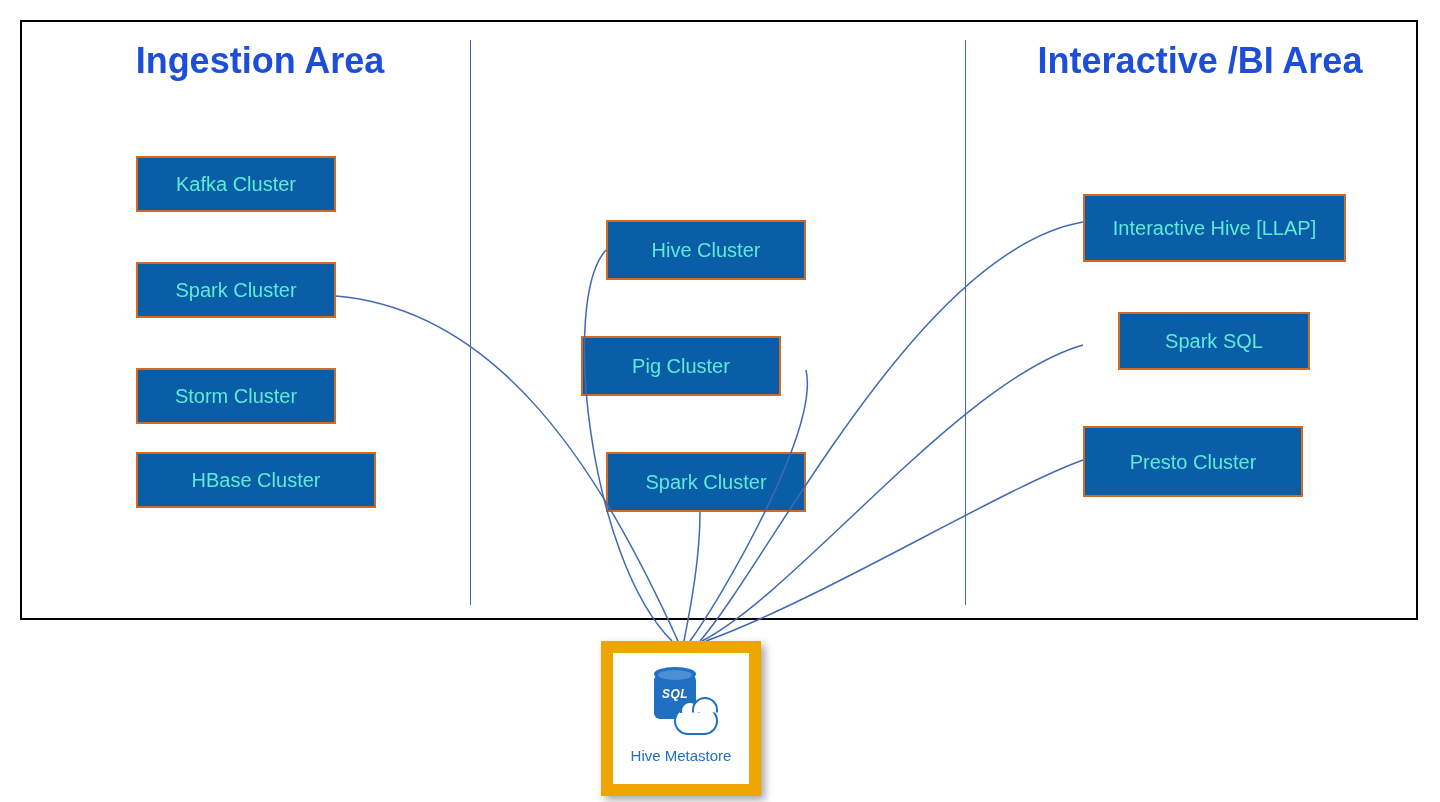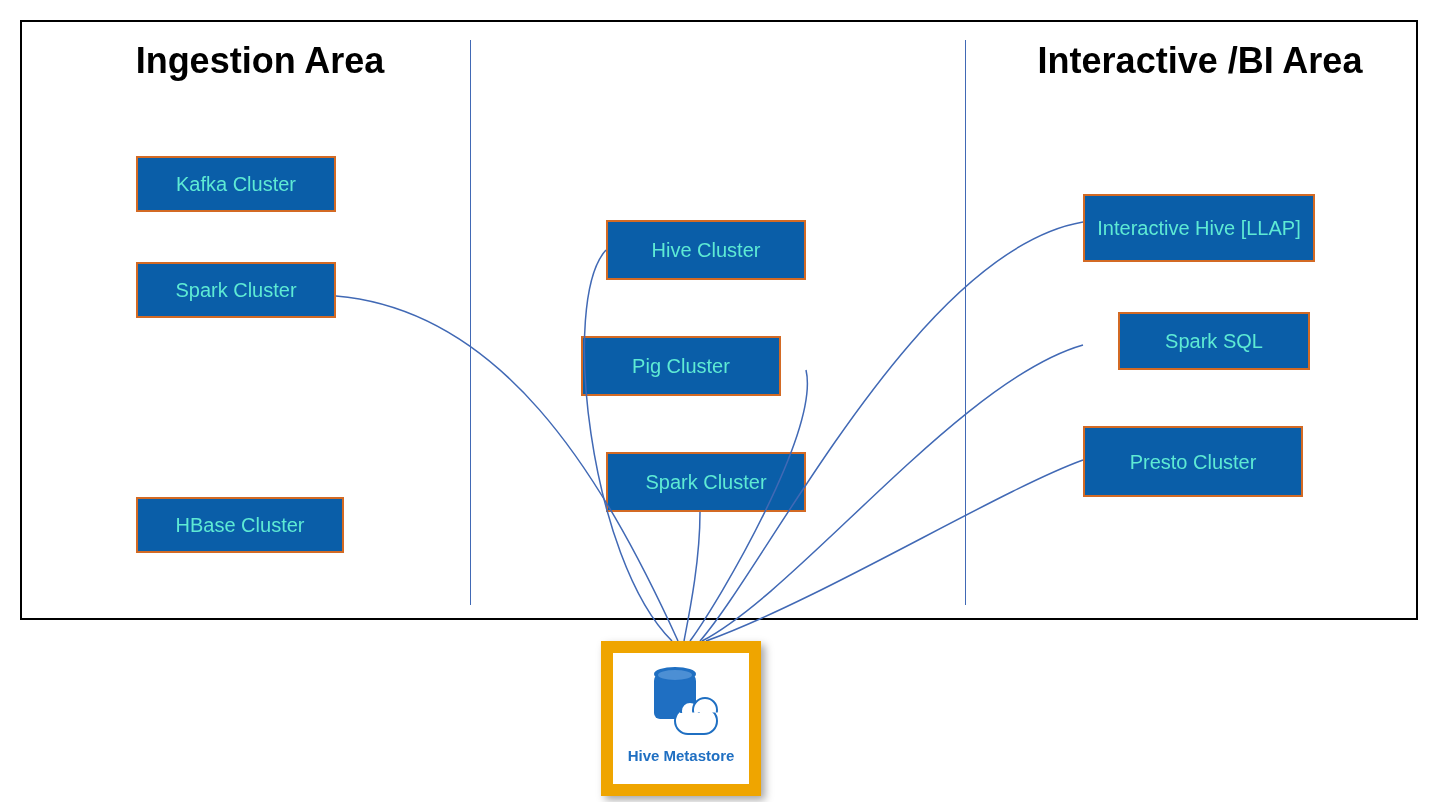--- a/index.html
+++ b/index.html
@@ -22,21 +22,21 @@
     position: absolute;
     top: 40px;
     width: 0;
     height: 565px;
     border-left: 1.5px solid #4169b5;
   }
   .heading {
     position: absolute;
     font-weight: 700;
     font-size: 36px;
-    color: #000000;
+    color: #1d4ed8;
     text-align: center;
   }
   .node {
     position: absolute;
     display: flex;
     align-items: center;
     justify-content: center;
     text-align: center;
     background: #0a5ea8;
     color: #5eead4;
@@ -54,21 +54,21 @@
     box-sizing: border-box;
     box-shadow: 4px 4px 8px rgba(0,0,0,0.35);
     display: flex;
     flex-direction: column;
     align-items: center;
     justify-content: center;
   }
   .metastore-label {
     color: #1f6fc2;
     font-size: 15px;
-    font-weight: 700;
+    font-weight: 400;
     margin-top: 4px;
   }
   .sql-layer { position: relative; width: 70px; height: 70px; }
   .sql-db {
     position: absolute; left: 8px; top: 0;
     width: 42px; height: 46px;
     background: #1f6fc2;
     border-radius: 8px 8px 6px 6px;
   }
   .sql-db::before {
@@ -87,21 +87,20 @@
   }
   .sql-text {
     position: absolute; left: 8px; top: 14px;
     width: 42px;
     text-align: center;
     color: #fff;
     font-weight: 800;
     font-style: italic;
     font-size: 12px;
     letter-spacing: .5px;
-    padding-left: 39px;
   }
   .sql-cloud {
     position: absolute; left: 28px; top: 34px;
     width: 40px; height: 24px;
     background: #fff;
     border: 2px solid #1f6fc2;
     border-radius: 14px;
   }
   .sql-cloud::before {
     content:""; position:absolute; left:4px; top:-8px;
@@ -133,27 +132,28 @@
 
   <div class="outer-box"></div>
   <div class="vline" style="left:470px"></div>
   <div class="vline" style="left:965px"></div>
 
   <div class="heading" style="left:80px; top:40px; width:360px">Ingestion Area</div>
   <div class="heading" style="left:990px; top:40px; width:420px">Interactive /BI Area</div>
 
   <div class="node" style="left:136px; top:156px; width:200px; height:56px">Kafka Cluster</div>
   <div class="node" style="left:136px; top:262px; width:200px; height:56px">Spark Cluster</div>
-  <div class="node" style="left:136px; top:497px; width:208px; height:56px">HBase Cluster</div>
+  <div class="node" style="left:136px; top:368px; width:200px; height:56px">Storm Cluster</div>
+  <div class="node" style="left:136px; top:452px; width:240px; height:56px">HBase Cluster</div>
 
   <div class="node" style="left:606px; top:220px; width:200px; height:60px">Hive Cluster</div>
   <div class="node" style="left:581px; top:336px; width:200px; height:60px">Pig Cluster</div>
   <div class="node" style="left:606px; top:452px; width:200px; height:60px">Spark Cluster</div>
 
-  <div class="node" style="left:1083px; top:194px; width:232px; height:68px; padding:0 6px">Interactive Hive [LLAP]</div>
+  <div class="node" style="left:1083px; top:194px; width:263px; height:68px; padding:0 6px">Interactive Hive [LLAP]</div>
   <div class="node" style="left:1118px; top:312px; width:192px; height:58px">Spark SQL</div>
   <div class="node" style="left:1083px; top:426px; width:220px; height:71px">Presto Cluster</div>
 
   <svg class="wires">
 
     <path d="M336,296 C500,310 600,470 678,641"></path>
 
     <path d="M606,250 C560,300 590,560 672,641"></path>
 
     <path d="M806,370 C820,430 720,600 690,641"></path>

